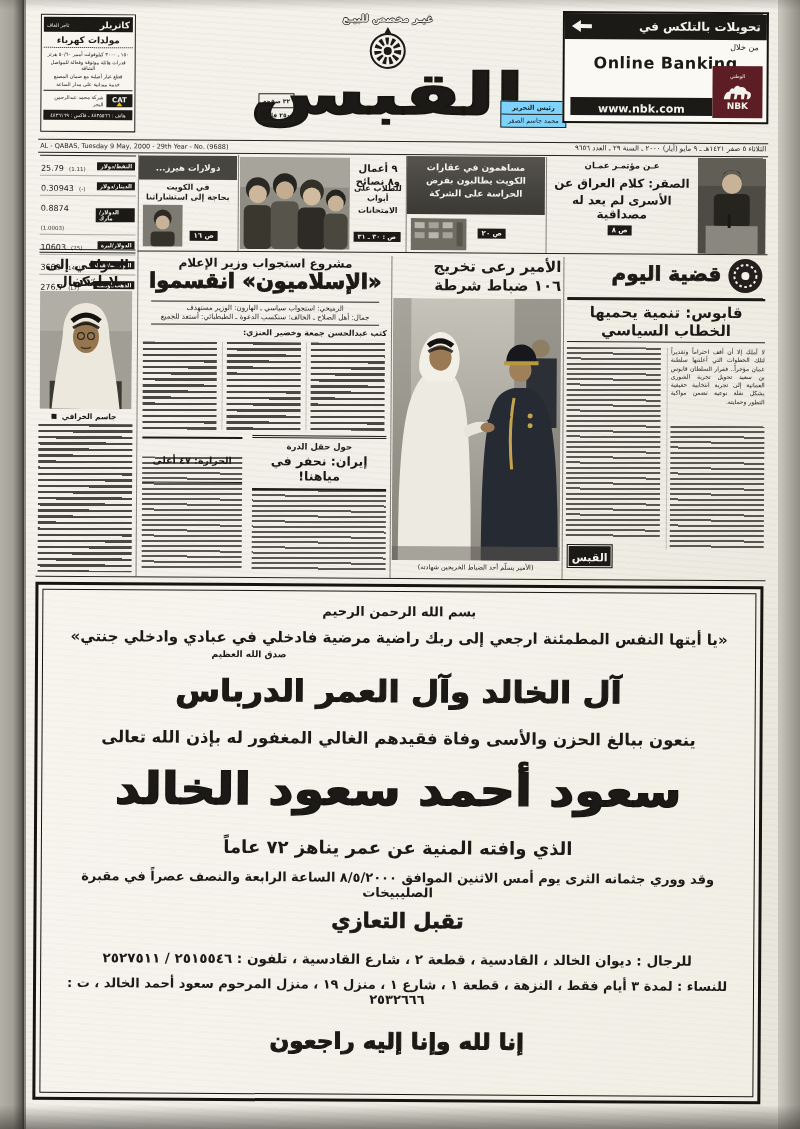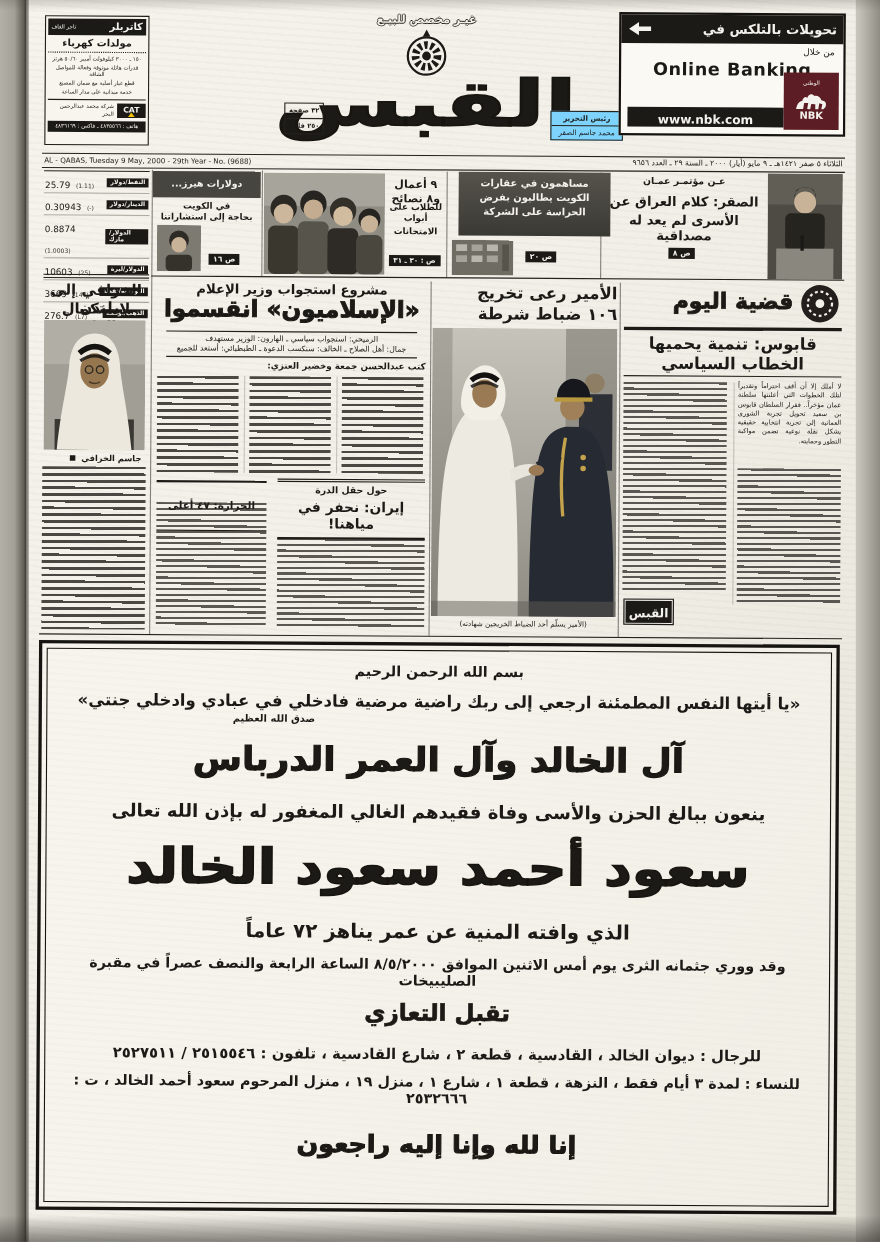--- a/index.html
+++ b/index.html
@@ -169,21 +169,21 @@
         <rect x="58" y="50" width="28" height="42" rx="6" fill="#2e2b26"></rect>
       <circle cx="96" cy="42" r="10" fill="#262420"></circle>
         <circle cx="96" cy="46" r="8" fill="#c9b398"></circle>
         <rect x="84" y="56" width="24" height="36" rx="6" fill="#4a473f"></rect>
     </svg>
     <div class="abs c b" style="left:350px;top:162px;width:52px;font-size:10px;line-height:1.3">٩ أعمال و٨ نصائح</div>
     <div class="abs c b" style="left:350px;top:184px;width:52px;font-size:8px;line-height:1.3">للطلاب على أبواب</div>
     <div class="abs c b" style="left:350px;top:206px;width:52px;font-size:8px">الامتحانات</div>
     <span class="abs chip" style="left:352px;top:232px;font-size:6.5px">ص : ٣٠ ـ ٣١</span>
 
-    <div class="abs" style="left:415px;top:156px;width:138px;height:58px;background:linear-gradient(180deg,#55534c,#3b3934);padding-top:6px">
+    <div class="abs" style="left:405px;top:156px;width:138px;height:58px;background:linear-gradient(180deg,#55534c,#3b3934);padding-top:6px">
       <div class="c w b" style="font-size:9px">مساهمون في عقارات</div>
       <div class="c w b" style="font-size:9px;margin-top:3px">الكويت يطالبون بفرض</div>
       <div class="c w b" style="font-size:9px;margin-top:3px">الحراسة على الشركة</div>
     </div>
     <svg class="abs" style="left:409px;top:218px" width="56" height="32" viewBox="0 0 56 32">
       <rect width="56" height="32" fill="#6f6c64"></rect>
       <rect x="4" y="4" width="10" height="6" fill="#b9b6ad"></rect>
         <rect x="18" y="4" width="10" height="6" fill="#a5a299"></rect>
         <rect x="32" y="4" width="10" height="6" fill="#b9b6ad"></rect>
       <rect x="4" y="14" width="10" height="6" fill="#a5a299"></rect>
@@ -215,21 +215,21 @@
         <rect width="92" height="40" fill="#b1aea5"></rect>
       <rect x="10" y="90" width="72" height="28" fill="#3a3833"></rect>
       <path d="M46 12 C30 12 24 26 23 40 C22 58 16 78 12 118 L80 118 C76 78 70 58 69 40 C68 26 62 12 46 12 Z" fill="#ece8dd"></path>
       <ellipse cx="46" cy="46" rx="13" ry="16" fill="#96764f"></ellipse>
       <path d="M32 30 q14 -12 28 0" stroke="#151310" stroke-width="5" fill="none"></path>
       <path d="M33 37 q13 -9 26 0" stroke="#151310" stroke-width="3" fill="none" opacity=".85"></path>
       <circle cx="41" cy="45" r="3.4" fill="none" stroke="#2a2721" stroke-width="1.2"></circle>
         <circle cx="51" cy="45" r="3.4" fill="none" stroke="#2a2721" stroke-width="1.2"></circle>
       <path d="M41 56 q5 3 10 0" stroke="#4a3a28" stroke-width="1.4" fill="none"></path>
     </svg>
-    <div class="abs r" style="left:34px;top:414px;width:94px;font-size:7.5px">
+    <div class="abs r" style="left:22px;top:414px;width:94px;font-size:7.5px">
       <span class="b">جاسم الخرافي</span>
       <span style="display:inline-block;width:5px;height:5px;background:#1c1a16;margin-right:3px"></span>
     </div>
     <div class="abs tl" style="left:38px;top:426px;width:94px;height:148px"></div>
 
     <div class="vr" style="left:390px;top:256px;height:322px"></div>
     <div class="vr" style="left:562px;top:256px;height:322px"></div>
 
     <div class="abs c b" style="left:142px;top:257px;width:244px;font-size:12px">مشروع استجواب وزير الإعلام</div>
     <div class="abs c" style="left:142px;top:270px;width:244px;height:30px">

